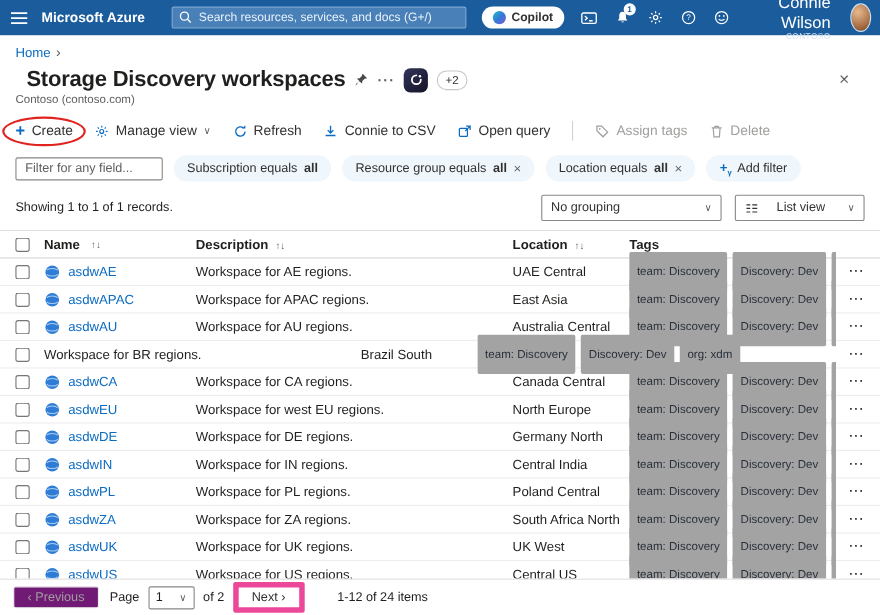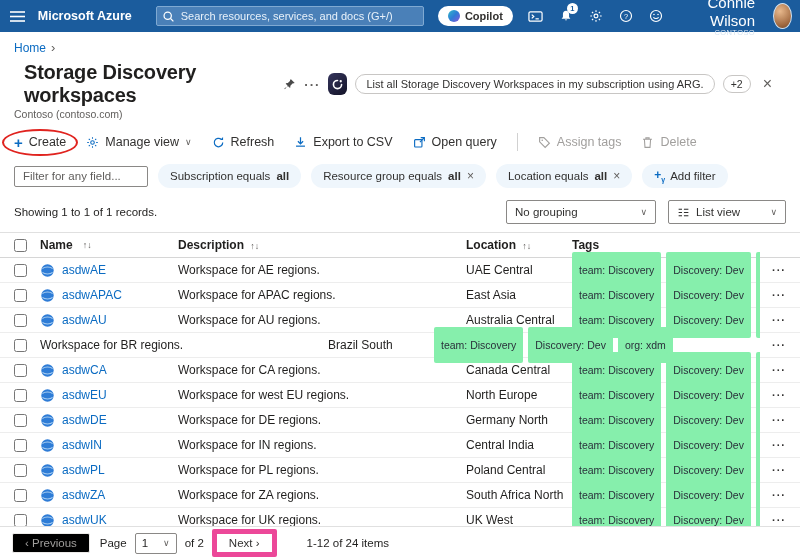--- a/index.html
+++ b/index.html
@@ -66,45 +66,45 @@
     padding:0 12px; font-size:11.5px; color:#323130; cursor:pointer; white-space:nowrap; }
   .fpill b { font-weight:bold; }
   .fpill .fx { color:#605e5c; font-size:12px; cursor:pointer; }
   .addfilter { display:flex; align-items:center; gap:5px; }
   .addfilter .afplus { color:#0b6bc2; font-weight:bold; font-size:12px; }
 
   
   .summary-row { display:flex; align-items:center; padding:6px 14px 8px; font-size:11.5px; }
   .dropdown { display:flex; align-items:center; justify-content:space-between; border:1px solid #8a8886;
     border-radius:2px; height:24px; padding:0 8px; font-size:11.5px; color:#323130; cursor:pointer; gap:8px; }
-  .dd-grouping { width:150px; margin-left:auto;gap:44px; }
+  .dd-grouping { width:164px; margin-left:auto;gap:44px; }
   .dd-view { width:118px; margin-left:12px; }
   .dd-chev { font-size:9px; color:#605e5c; }
-  .dd-left { display:flex; align-items:center; gap:6px; }
+  .dd-left { display:flex; align-items:center; gap:16px; }
 
   
   .grid { border-top:1px solid #e0e0e0; }
   .grid-header, .grid-row { display:flex; align-items:center; padding:0 14px; }
   .grid-header { height:25px; font-weight:bold; font-size:12px; border-bottom:1px solid #d6d6d6; }
   .grid-row { height:25px; font-size:12px; border-bottom:1px solid #ededed; }
   .col-cb { width:26px; display:flex; align-items:center; }
   .col-cb input { width:13px; height:13px; cursor:pointer; }
   .col-name { width:138px; display:flex; align-items:center; gap:7px; }
   .col-desc { width:288px; }
   .col-loc { width:106px; }
   .col-tags { flex:1; display:flex; align-items:center; gap:5px; overflow:hidden; }
   .col-more { width:26px; text-align:right; color:#323130; font-weight:bold; letter-spacing:1px; font-size:11px; cursor:pointer; }
   .sort-ic { font-size:9px; color:#605e5c; font-weight:normal; margin-left:3px; }
   .name-link { color:#0b6bc2; cursor:pointer; }
-  .tag-pill { background:#86efac; border-radius:2px; padding:12px 7px; font-size:10.5px; color:#29303a; white-space:nowrap; }
+  .tag-pill { background:#a3a3a3; border-radius:2px; padding:12px 7px; font-size:10.5px; color:#29303a; white-space:nowrap; }
 
   
   .pagefoot { position:absolute; left:0; right:0; bottom:0; height:33px; border-top:1px solid #e0e0e0;
     display:flex; align-items:center; padding:0 12px; gap:8px; font-size:11.5px; background:#fff; }
-  .btn-prev { background:#000000; color:#a19f9d; border:1px solid #edebe9; border-radius:2px; padding:3px 12px; cursor:default; }
+  .btn-prev { background:#701a75; color:#a19f9d; border:1px solid #edebe9; border-radius:2px; padding:3px 12px; cursor:default; }
   .page-label { margin-left:2px; }
   .page-select { display:flex; align-items:center; justify-content:space-between; border:1px solid #8a8886;
     border-radius:2px; width:42px; height:21px; padding:0 6px; cursor:pointer; }
   .btn-next { background:#fff; border:5px solid #ec4899; border-radius:2px; padding:3px 12px; color:#323130; cursor:pointer; }
   .items-count { margin-left:22px; }
 </style>
 </head>
 <body>
 
 <header class="topbar">
@@ -188,21 +188,20 @@
         <path d="M9.8 1.6l4.6 4.6-1.1.4-1.6.2-2.6 2.6-.2 2.6-1-.3L5.6 9.4 2.4 13.8l-.8-.8L6 9.8 3.7 7.5l-.3-1 2.6-.2L8.6 3.7l.2-1.6z" fill="#4a4a4a"></path>
       </svg>
   </span>
   <span class="dots">···</span>
   <span class="copilot-sq">
     <svg width="13" height="13" viewBox="0 0 16 16">
         <path d="M8 3a5 5 0 1 0 5 5" stroke="#fff" fill="none" stroke-width="2" stroke-linecap="round"></path>
         <circle cx="12" cy="4" r="1.4" fill="#fff"></circle>
       </svg>
   </span>
-  <span class="query-pill">List all Storage Discovery Workspaces in my subscription using ARG.</span>
   <span class="more-pill">+2</span>
   <span class="close-x">×</span>
 </div>
 <div class="subtitle">Contoso (contoso.com)</div>
 
 <div class="toolbar">
   <span class="create-wrap">
     <span class="tb-item">
       <span class="tb-plus">+</span>
       <span>Create</span>
@@ -224,21 +223,21 @@
         <path d="M13.2 8A5.2 5.2 0 1 1 11.5 4.2" fill="none" stroke="#0b6bc2" stroke-width="1.5"></path>
         <path d="M13.6 1.2v3.6h-3.6z" fill="#0b6bc2"></path>
       </svg>
     <span>Refresh</span>
   </span>
   <span class="tb-item">
     <svg width="13" height="13" viewBox="0 0 16 16">
         <path d="M8 1.5v8M4.8 6.5L8 9.7l3.2-3.2" stroke="#0b6bc2" fill="none" stroke-width="1.5"></path>
         <path d="M2.5 12.5h11" stroke="#0b6bc2" stroke-width="1.5"></path>
       </svg>
-    <span>Export to CSV</span>
+    <span>Connie to CSV</span>
   </span>
   <span class="tb-item">
     <svg width="13" height="13" viewBox="0 0 16 16">
         <rect x="2" y="4.5" width="9" height="9" rx="1" fill="none" stroke="#0b6bc2" stroke-width="1.4"></rect>
         <path d="M9.5 2h4.5v4.5M14 2L8.5 7.5" stroke="#0b6bc2" fill="none" stroke-width="1.4"></path>
       </svg>
     <span>Open query</span>
   </span>
   <span class="tb-sep"></span>
   <span class="tb-item disabled">

